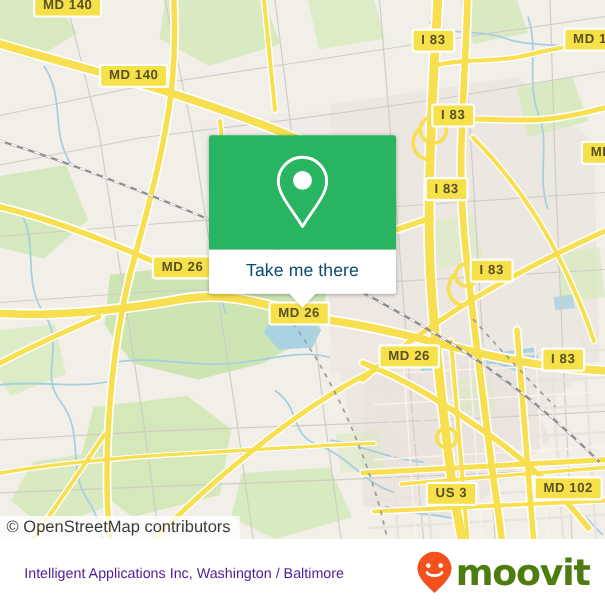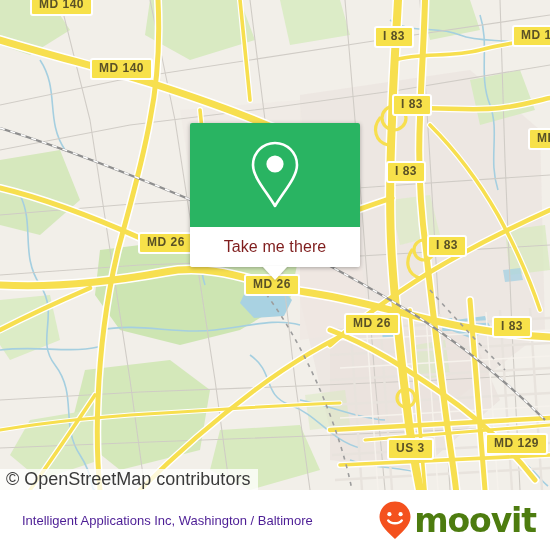--- a/index.html
+++ b/index.html
@@ -70,21 +70,21 @@
   #card-white {
     background: #ffffff;
     height: 40px;
     border-radius: 0 0 2px 2px;
     display: flex;
     align-items: center;
     justify-content: center;
     position: relative;
   }
   #card-label {
-    color: #7f1d1d;
+    color: #0c4a6e;
     font-size: 16px;
     font-family: "Liberation Sans", sans-serif;
     letter-spacing: 0.1px;
   }
   #card-tail {
     position: absolute;
     left: 50%;
     bottom: -13px;
     margin-left: -13px;
     width: 0; height: 0;
@@ -94,21 +94,21 @@
     filter: drop-shadow(0 1px 1px rgba(0,0,0,0.18));
   }
 
   
   #attribution {
     position: absolute;
     left: 0;
     bottom: 0;
     background: rgba(255,255,255,0.78);
     color: #3a3a3a;
-    font-size: 18px;
+    font-size: 15px;
     font-family: "Liberation Sans", sans-serif;
     padding: 3px 8px 3px 6px;
     line-height: 15px;
     z-index: 25;
     white-space: nowrap;
   }
 
   
   #footer {
     position: absolute;
@@ -331,21 +331,21 @@
         <div class="shield" style="left: 512px; top: 25px;">MD 13</div>
         <div class="shield" style="left: 392px; top: 94px;">I 83</div>
         <div class="shield" style="left: 528px; top: 128px;">MD</div>
         <div class="shield" style="left: 386px; top: 161px;">I 83</div>
         <div class="shield" style="left: 138px; top: 232px;">MD 26</div>
         <div class="shield" style="left: 427px; top: 235px;">I 83</div>
         <div class="shield" style="left: 244px; top: 274px;">MD 26</div>
         <div class="shield" style="left: 344px; top: 313px;">MD 26</div>
         <div class="shield" style="left: 492px; top: 316px;">I 83</div>
         <div class="shield" style="left: 387px; top: 438px;">US 3</div>
-        <div class="shield" style="left: 485px; top: 433px;">MD 129</div>
+        <div class="shield" style="left: 485px; top: 433px;">MD 102</div>
       </div>
 
     <div id="popup-card">
       <div id="card-green">
         <svg width="58" height="72" viewBox="0 0 58 72">
           <path d="M29 4 C16.8 4 7 13.8 7 26 C7 38 20 52 29 67 C38 52 51 38 51 26 C51 13.8 41.2 4 29 4 Z" fill="none" stroke="#ffffff" stroke-width="2.6" stroke-linejoin="round"></path>
           <circle cx="29" cy="25" r="8.6" fill="#ffffff"></circle>
         </svg>
       </div>
       <div id="card-white">

